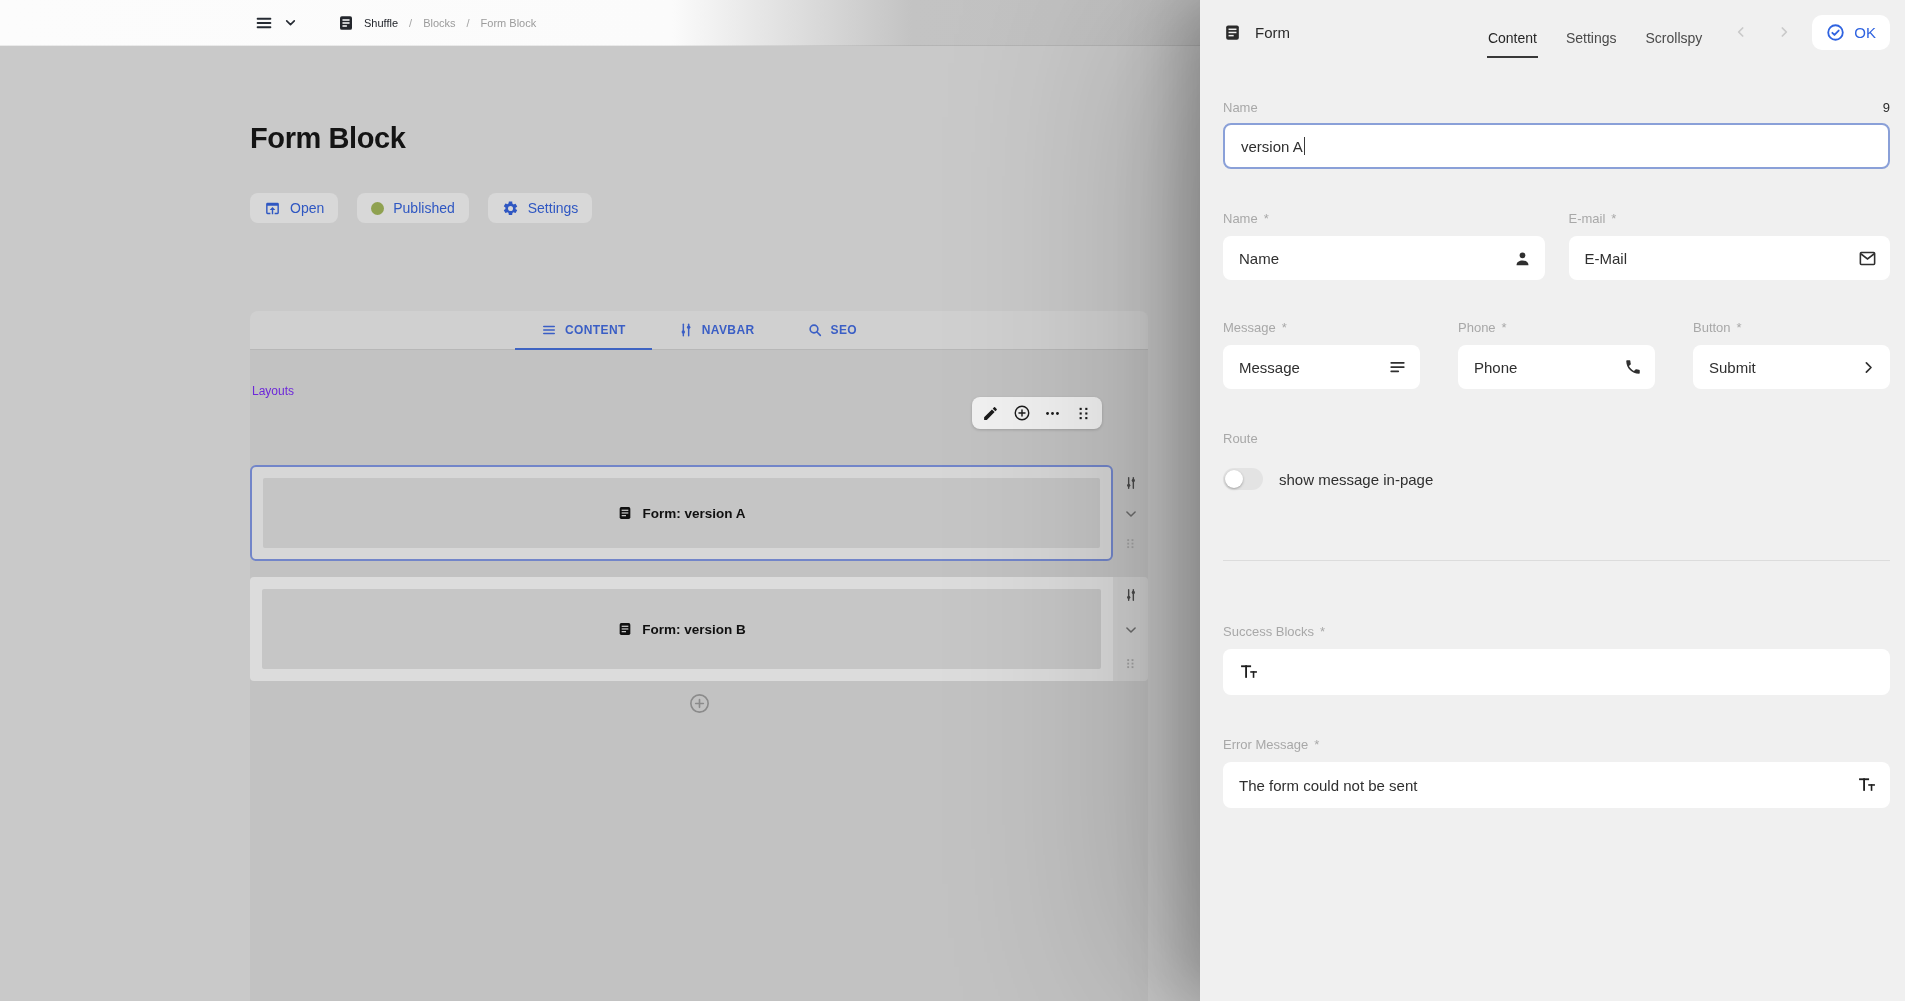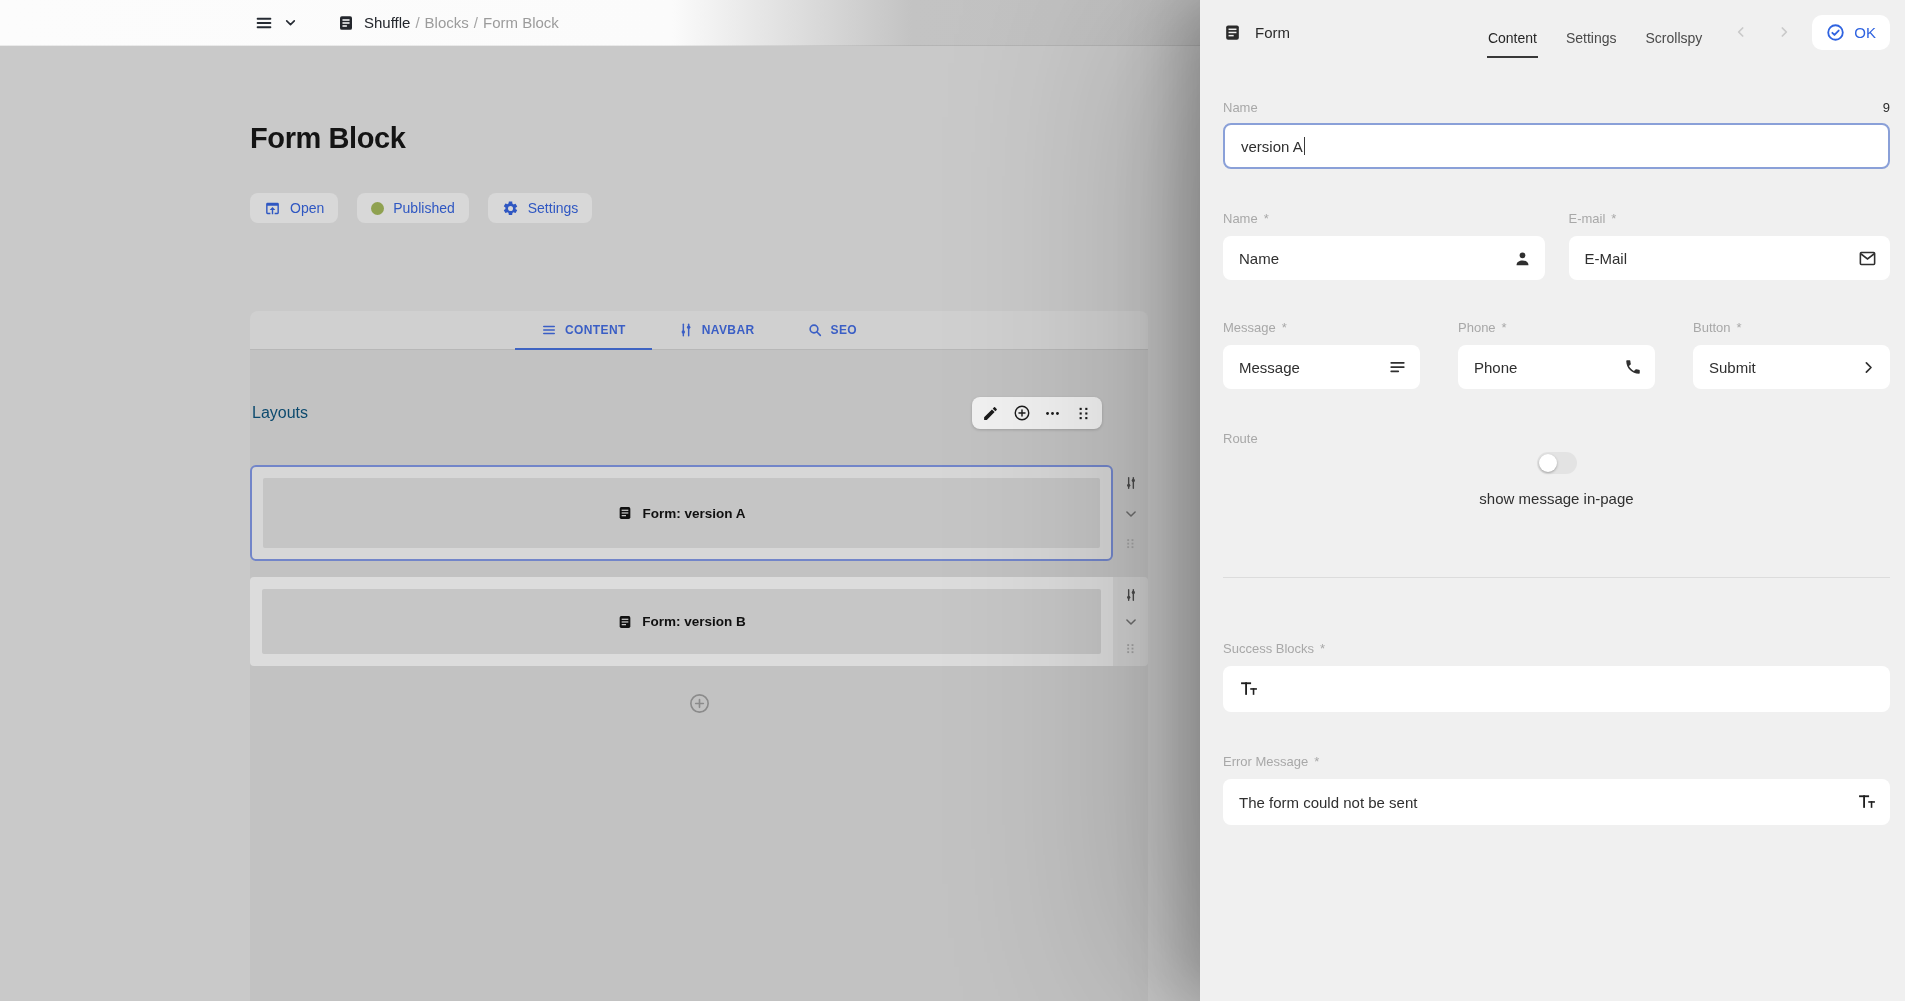--- a/index.html
+++ b/index.html
@@ -6,49 +6,49 @@
   html,body { width:1905px; height:1001px; overflow:hidden;
     font-family:"Liberation Sans", sans-serif; background:#c9c9c9; }
 
   
   .workspace { position:absolute; left:0; top:0; width:1200px; height:1001px; background:#c9c9c9; }
   .topbar { position:absolute; left:0; top:0; width:1200px; height:46px;
     background:linear-gradient(90deg,#fcfcfc 0%,#fbfbfb 56%,#c3c3c3 76%,#c1c1c1 100%);
     border-bottom:1px solid rgba(0,0,0,0.07);
     display:flex; align-items:center; padding-left:253px; }
   .menu-group { display:flex; align-items:center; gap:9px; cursor:pointer; color:#262b33; }
-  .crumbs { display:flex; align-items:center; gap:5px; margin-left:40px; font-size:15px; }
+  .crumbs { display:flex; align-items:center; gap:11px; margin-left:40px; font-size:11px; }
   .crumb-app { display:flex; align-items:center; gap:9px; color:#23262c; font-weight:500; cursor:pointer; }
   .crumb-sep { color:#a4a4a4; }
   .crumb-muted { color:#9b9b9b; }
 
   .page-head { position:absolute; left:250px; top:122px; }
   .page-title { font-size:29px; font-weight:700; color:#141414; letter-spacing:-0.4px; }
   .action-row { position:absolute; left:250px; top:193px; display:flex; gap:19px; }
   .pill-btn { height:30px; display:flex; align-items:center; gap:9px; background:#d8d8d8;
     border-radius:8px; padding:0 14px; font-size:14px; font-weight:500; color:#2f57c2; cursor:pointer; }
   .dot { width:13px; height:13px; border-radius:50%; background:#8fa150; }
 
   .card { position:absolute; left:250px; top:311px; width:898px; bottom:0; }
   .tabstrip { height:39px; background:#d0d0d0; border-radius:8px 8px 0 0; border-bottom:1px solid #b7b7b7;
     display:flex; justify-content:center; }
   .ltab { display:flex; align-items:center; gap:8px; padding:0 26px; font-size:12px; font-weight:700;
     letter-spacing:0.4px; color:#3a5ec5; position:relative; cursor:pointer; }
   .ltab.active::after { content:""; position:absolute; left:0; right:0; bottom:-2px; height:3px; background:#3f64c2; }
   .card-body { position:absolute; top:39px; left:0; right:0; bottom:0; background:#c2c2c2; }
 
-  .layouts-label { position:absolute; left:2px; top:54px; font-size:16px; color:#0c4a6e; }
+  .layouts-label { position:absolute; left:2px; top:34px; font-size:12px; color:#6d28d9; }
   .toolbar { position:absolute; right:46px; top:47px; background:#f1f1f1; border-radius:8px;
     padding:3px 5px; display:flex; gap:4px; box-shadow:0 1px 3px rgba(0,0,0,0.18); }
   .tool-btn { width:27px; height:26px; display:flex; align-items:center; justify-content:center;
     color:#1b1b1b; cursor:pointer; border-radius:6px; }
 
   .block-row { position:absolute; left:0; right:0; display:flex; }
   .row-a { top:115px; height:96px; }
-  .row-b { top:227px; height:89px; }
+  .row-b { top:227px; height:104px; }
   .block-a { flex:1; border:2px solid #7285c9; border-radius:6px; background:#d7d7d7; padding:11px; cursor:pointer; }
   .block-b { flex:1; background:#dcdcdc; border-radius:4px 0 0 4px; padding:12px; cursor:pointer; }
   .block-inner { height:100%; background:#c5c5c5; border-radius:2px;
     display:flex; align-items:center; justify-content:center; gap:9px;
     font-size:13.5px; font-weight:700; color:#101010; }
   .handle-col { width:35px; display:flex; flex-direction:column; align-items:center;
     justify-content:space-between; padding:11px 0; }
   .handle-col.strip { background:#d0d0d0; border-radius:0 4px 4px 0; }
   .h-ico { cursor:pointer; display:flex; }
 
@@ -83,21 +83,21 @@
   @keyframes blink { 50% { opacity:0; } }
 
   .grid2 { display:grid; grid-template-columns:1fr 1fr; column-gap:24px; margin-top:42px; }
   .grid3 { display:grid; grid-template-columns:1fr 1fr 1fr; column-gap:38px; margin-top:40px; }
   .fgroup .field { margin-top:10px; height:44px; background:#ffffff; border-radius:8px;
     display:flex; align-items:center; justify-content:space-between; padding:0 13px 0 16px;
     font-size:15px; color:#2f2f2f; cursor:text; }
   .field .f-ico { color:#2f2f2f; display:flex; }
 
   .route-sec { margin-top:42px; }
-  .toggle-row { margin-top:6px; display:flex; align-items:center; gap:16px;flex-direction:column; }
+  .toggle-row { margin-top:22px; display:flex; align-items:center; gap:16px; }
   .toggle { width:40px; height:22px; border-radius:11px; background:#e3e3e3; position:relative; cursor:pointer; }
   .knob { position:absolute; left:2px; top:2px; width:18px; height:18px; border-radius:50%;
     background:#ffffff; box-shadow:0 1px 2.5px rgba(0,0,0,0.3); }
   .toggle-label { font-size:15px; color:#2f2f2f; }
 
   .divider { margin-top:70px; height:1px; background:#dcdcdc; }
 
   .wide-sec { margin-top:63px; }
   .wide-sec .field { margin-top:10px; height:46px; background:#ffffff; border-radius:8px;
     display:flex; align-items:center; justify-content:space-between; padding:0 13px 0 16px;

